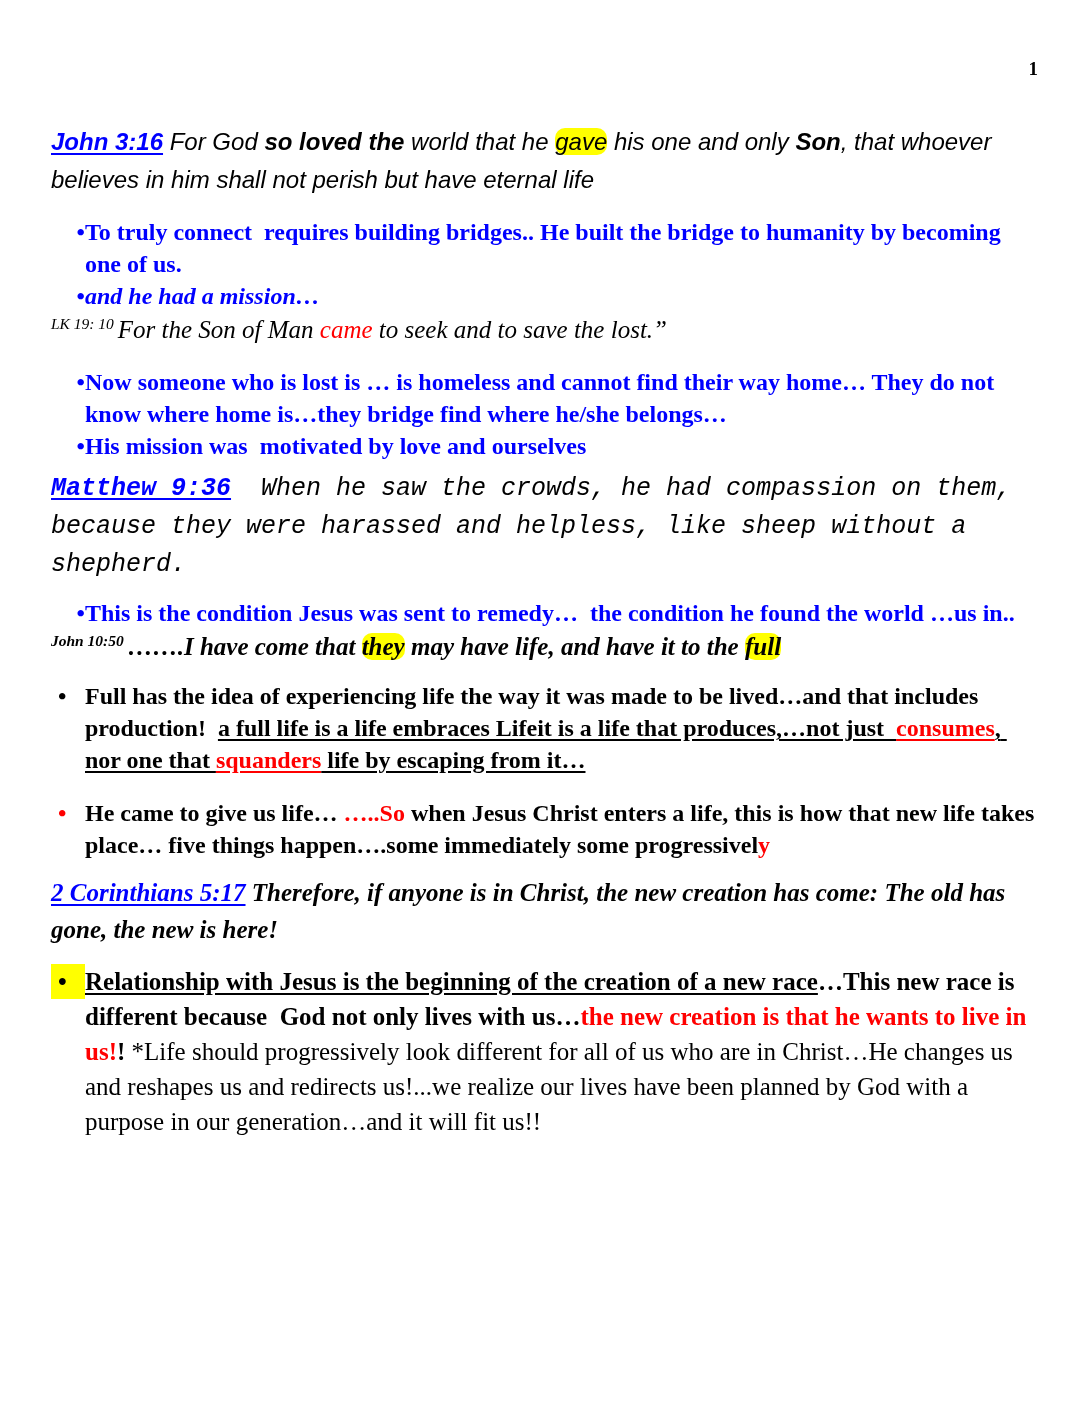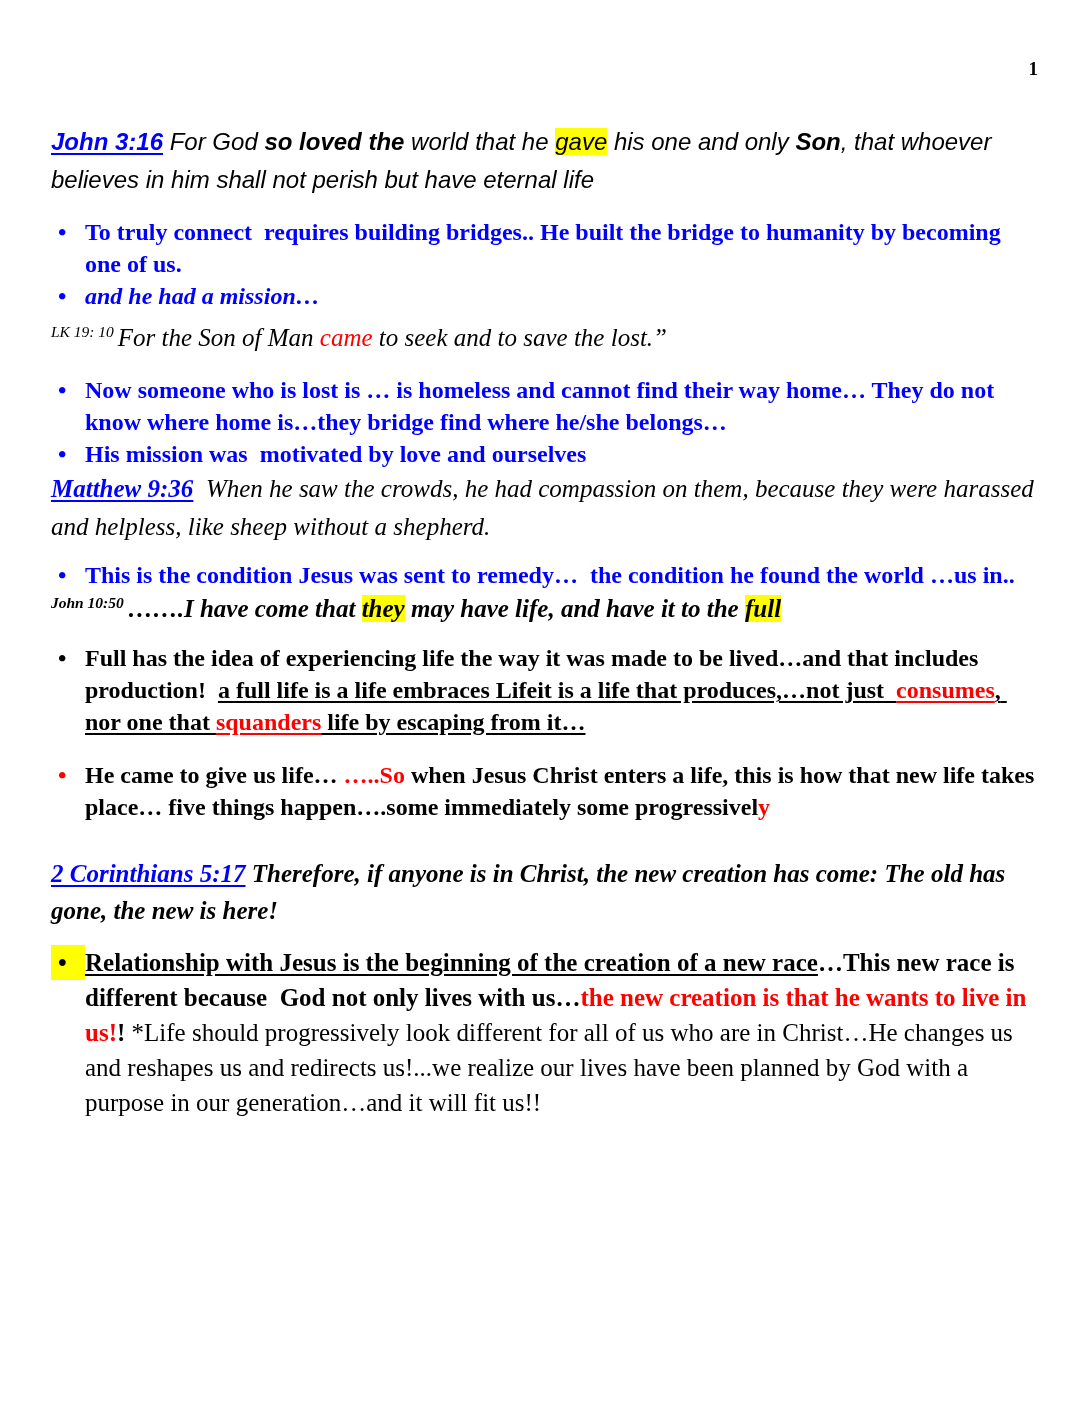--- a/index.html
+++ b/index.html
@@ -19,24 +19,24 @@
     font-weight:bold;font-size:19px;
   }
   .block{white-space:pre-wrap;}
   .block.bullet{display:flex;align-items:flex-start;}
   .marker{flex:0 0 34px;box-sizing:border-box;padding-left:7px;font-weight:bold;}
   .marker.hlm{background:#FFFF00;}
   .btext{flex:1 1 auto;min-width:0;}
   .seg.b{font-weight:bold;}
   .seg.i{font-style:italic;}
   .seg.u{text-decoration:underline;text-decoration-thickness:2px;text-underline-offset:3px;}
-  .c-blue{color:#0000FF;}
+  .c-blue{color:#0000FF;text-align:right;}
   .c-red{color:#FF0000;}
   .c-black{color:#000000;}
-  .seg.hl{background:#FFFF00;}
+  .seg.hl{background:#FFFF00;border-radius:10px;}
   .seg.sup{font-size:62%;vertical-align:super;line-height:0;}
   .f-sans{font-family:"Liberation Sans",sans-serif;letter-spacing:-0.6px;}
   
   .v-body{font-size:25px;line-height:43px;}
   .v-script{font-size:24px;line-height:38px;font-family:"Liberation Sans",sans-serif;}
   .v-bullet{font-size:24px;line-height:32px;}
   .v-quoteline{font-size:25px;line-height:36px;}
   .v-quote{font-size:25px;line-height:38px;}
   .v-one{font-size:25px;line-height:32px;}
   .v-cor{font-size:25px;line-height:37px;}
@@ -44,24 +44,24 @@
 </style>
 </head>
 <body>
 
 <div class="page">
   <div class="page-number">1</div>
   <div>
       <div class="block v-script" style="margin-top: 15px;"><span class="btext"><span class="seg b i u c-blue">John 3:16</span><span class="seg i"> For God </span><span class="seg b i">so loved the</span><span class="seg i"> world that he </span><span class="seg i hl">gave</span><span class="seg i"> his one and only </span><span class="seg b i">Son</span><span class="seg i">, that whoever believes in him shall not perish but have eternal life</span></span></div>
       <div class="block v-bullet bullet" style="margin-top: 17px;"><span class="marker c-blue">•</span><span class="btext"><span class="seg b c-blue">To truly connect  requires building bridges.. He built the bridge to humanity by becoming one of us.</span></span></div>
       <div class="block v-bullet bullet" style="margin-top: 0px;"><span class="marker c-blue">•</span><span class="btext"><span class="seg b i c-blue">and he had a mission…</span></span></div>
-      <div class="block v-quoteline" style="margin-top: 8px;"><span class="btext"><span class="seg i sup">LK 19: 10 </span><span class="seg i">For the Son of Man </span><span class="seg i c-red">came</span><span class="seg i"> to seek and to save the lost.”</span></span></div>
+      <div class="block v-quoteline" style="margin-top: 0px;"><span class="btext"><span class="seg i sup">LK 19: 10 </span><span class="seg i">For the Son of Man </span><span class="seg i c-red">came</span><span class="seg i"> to seek and to save the lost.”</span></span></div>
       <div class="block v-bullet bullet" style="margin-top: 18px;"><span class="marker c-blue">•</span><span class="btext"><span class="seg b c-blue">Now someone who is lost is … is homeless and cannot find their way home… They do not know where home is…they bridge find where he/she belongs…</span></span></div>
       <div class="block v-bullet bullet" style="margin-top: 0px;"><span class="marker c-blue">•</span><span class="btext"><span class="seg b c-blue">His mission was  motivated by love and ourselves</span></span></div>
-      <div class="block v-quote" style="margin-top: 0px;"><span class="btext"><span class="seg b i u c-blue">Matthew 9:36</span><span class="seg i">  When he saw the crowds, he had compassion on them, because they were harassed and helpless, like sheep without a shepherd.</span></span></div>
+      <div class="block v-quote" style="margin-top: 8px; font-family: Liberation Mono, monospace;"><span class="btext"><span class="seg b i u c-blue">Matthew 9:36</span><span class="seg i">  When he saw the crowds, he had compassion on them, because they were harassed and helpless, like sheep without a shepherd.</span></span></div>
       <div class="block v-bullet bullet" style="margin-top: 13px;"><span class="marker c-blue">•</span><span class="btext"><span class="seg b c-blue">This is the condition Jesus was sent to remedy…  the condition he found the world …us in..</span></span></div>
       <div class="block v-quoteline" style="margin-top: 0px;"><span class="btext"><span class="seg b i sup">John 10:50 </span><span class="seg b i">…….I have come that </span><span class="seg b i hl">they</span><span class="seg b i"> may have life, and have it to the </span><span class="seg b i hl">full</span></span></div>
       <div class="block v-bullet bullet" style="margin-top: 15px;"><span class="marker c-black">•</span><span class="btext"><span class="seg b">Full has the idea of experiencing life the way it was made to be lived…and that includes production!  </span><span class="seg b u">a full life is a life embraces Lifeit is a life that produces,…not just  </span><span class="seg b u c-red">consumes</span><span class="seg b u">, nor one that </span><span class="seg b u c-red">squanders</span><span class="seg b u"> life by escaping from it…</span></span></div>
       <div class="block v-bullet bullet" style="margin-top: 21px;"><span class="marker c-red">•</span><span class="btext"><span class="seg b">He came to give us life… </span><span class="seg b c-red">…..So</span><span class="seg b"> when Jesus Christ enters a life, this is how that new life takes place… five things happen….some immediately some progressivel</span><span class="seg b c-red">y</span></span></div>
-      <div class="block v-cor" style="margin-top: 32px;"><span class="btext"><span class="seg b i u c-blue">2 Corinthians 5:17</span><span class="seg b i"> Therefore, if anyone is in Christ, the new creation has come: The old has gone, the new is here!</span></span></div>
+      <div class="block v-cor" style="margin-top: 13px;"><span class="btext"><span class="seg b i u c-blue">2 Corinthians 5:17</span><span class="seg b i"> Therefore, if anyone is in Christ, the new creation has come: The old has gone, the new is here!</span></span></div>
       <div class="block v-final bullet" style="margin-top: 16px;"><span class="marker c-black hlm">•</span><span class="btext"><span class="seg b u">Relationship with Jesus is the beginning of the creation of a new race</span><span class="seg b">…This new race is different because  God not only lives with us…</span><span class="seg b c-red">the new creation is that he wants to live in us!</span><span class="seg b">!</span><span class="seg"> *Life should progressively look different for all of us who are in Christ…He changes us and reshapes us and redirects us!...we realize our lives have been planned by God with a purpose in our generation…and it will fit us!!</span></span></div>
     </div>
 </div>
 
 </body></html>

